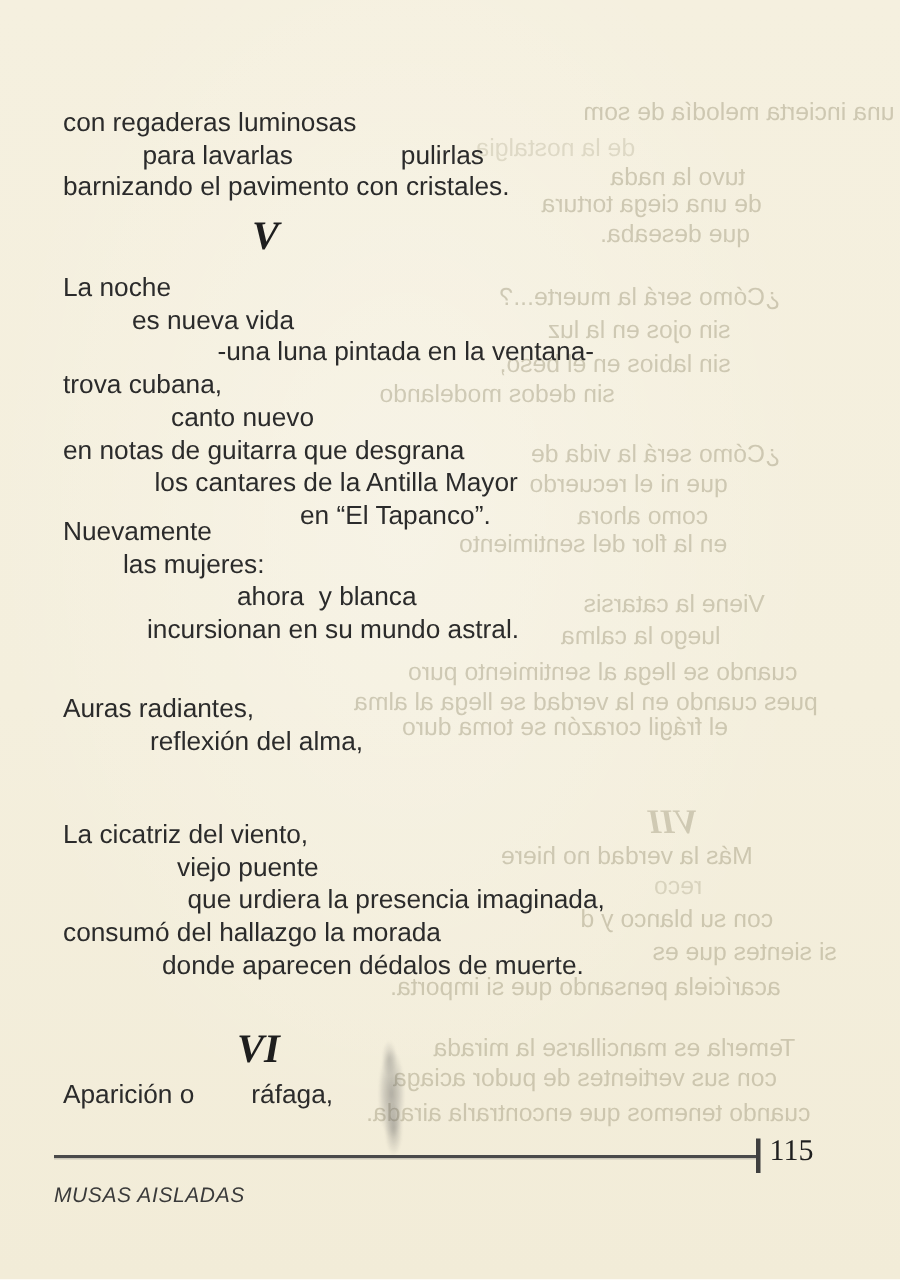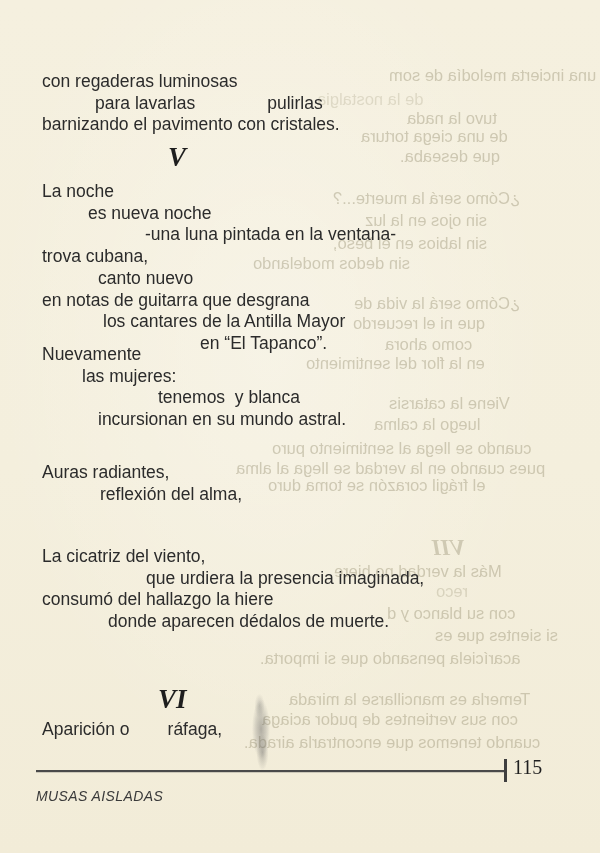--- a/index.html
+++ b/index.html
@@ -112,45 +112,46 @@
   <div class="stanza" style="top:71px">
     <div class="line">con regaderas luminosas</div>
     <div class="line" style="margin-left:53px"><span>para lavarlas</span><span style="margin-left:72px">pulirlas</span></div>
     <div class="line">barnizando el pavimento con cristales.</div>
   </div>
 
   <div class="sec-header" style="top:142px;left:168px">V</div>
 
   <div class="stanza" style="top:181px">
     <div class="line">La noche</div>
-    <div class="line" style="margin-left:46px">es nueva noche</div>
+    <div class="line" style="margin-left:46px">es nueva vida</div>
     <div class="line" style="margin-left:103px">-una luna pintada en la ventana-</div>
     <div class="line">trova cubana,</div>
-    <div class="line" style="margin-left:56px">canto nuevo</div>
+    <div class="line" style="margin-left:72px">canto nuevo</div>
     <div class="line">en notas de guitarra que desgrana</div>
     <div class="line" style="margin-left:61px">los cantares de la Antilla Mayor</div>
     <div class="line" style="margin-left:158px">en “El Tapanco”.</div>
   </div>
 
   <div class="stanza" style="top:344px">
     <div class="line">Nuevamente</div>
     <div class="line" style="margin-left:40px">las mujeres:</div>
-    <div class="line" style="margin-left:116px">tenemos  y blanca</div>
+    <div class="line" style="margin-left:116px">ahora  y blanca</div>
     <div class="line" style="margin-left:56px">incursionan en su mundo astral.</div>
   </div>
 
   <div class="stanza" style="top:462px">
     <div class="line">Auras radiantes,</div>
     <div class="line" style="margin-left:58px">reflexión del alma,</div>
   </div>
 
   <div class="stanza" style="top:546px">
     <div class="line">La cicatriz del viento,</div>
-    <div class="line" style="margin-left:104px">que urdiera la presencia imaginada,</div>
-    <div class="line">consumó del hallazgo la hiere</div>
+    <div class="line" style="margin-left:76px">viejo puente</div>
+    <div class="line" style="margin-left:83px">que urdiera la presencia imaginada,</div>
+    <div class="line">consumó del hallazgo la morada</div>
     <div class="line" style="margin-left:66px">donde aparecen dédalos de muerte.</div>
   </div>
 
   <div class="sec-header" style="top:684px;left:158px">VI</div>
 
   <div class="stanza" style="top:719px">
     <div class="line"><span>Aparición o</span><span style="margin-left:38px">ráfaga,</span></div>
   </div>
 
   <div class="smudge"></div>

